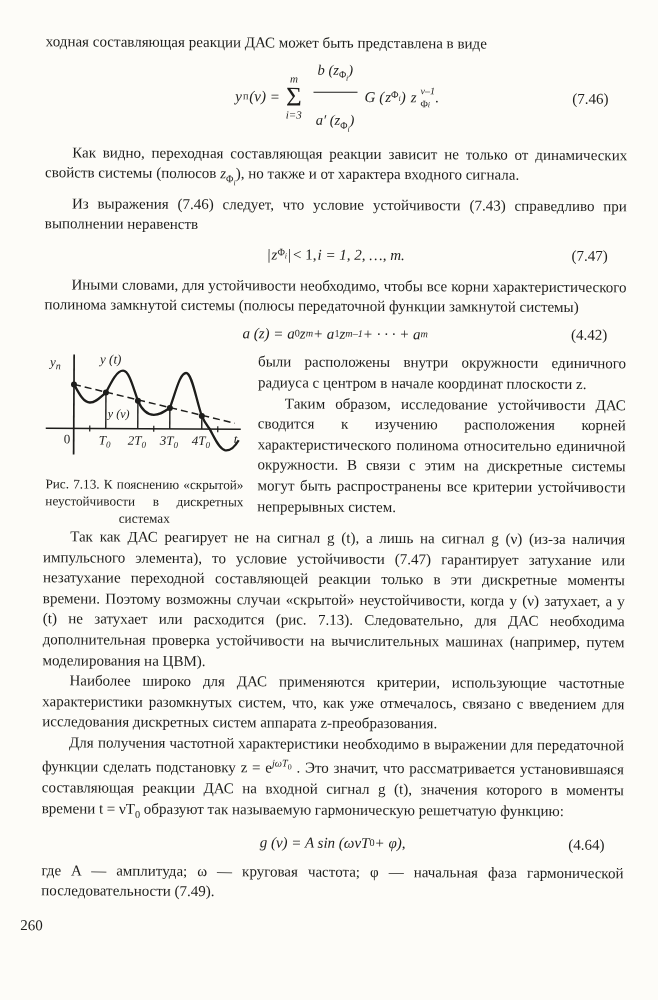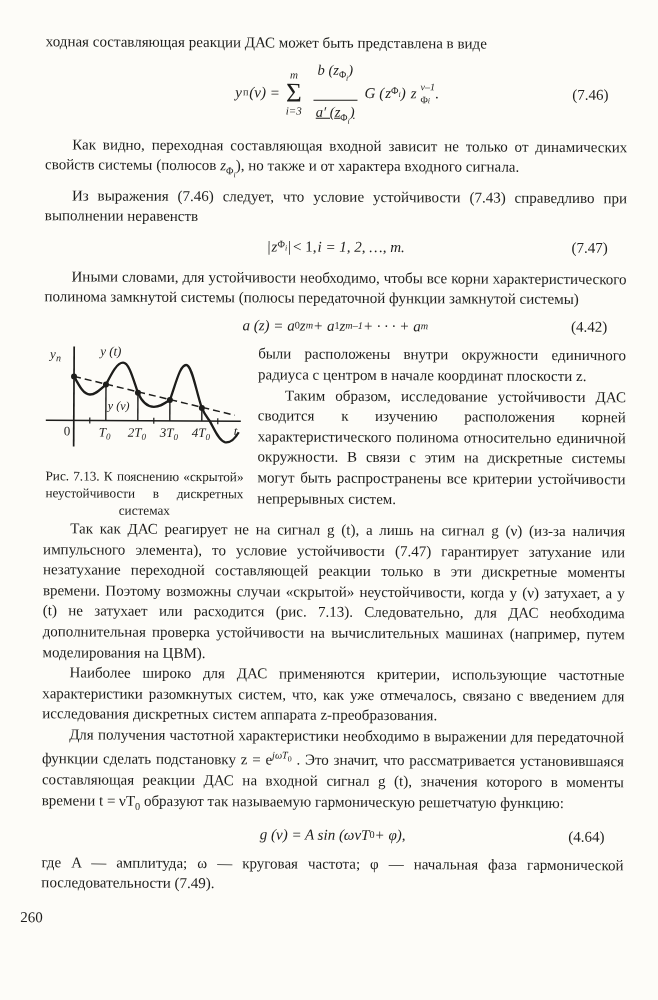--- a/index.html
+++ b/index.html
@@ -45,22 +45,22 @@
     display: inline-flex; flex-direction: column; align-items: center;
     line-height: 1; margin: 0 5px;
   }
   .sum .lim { font-size: 11px; }
   .sigma { font-size: 27px; line-height: 0.95; font-style: normal; }
 
   .frac {
     display: inline-flex; flex-direction: column; align-items: center;
     margin: 0 5px; line-height: 1.25; font-size: 14.5px;
   }
-  .frac .num { border-bottom: 1.4px solid #1d1d1b; padding: 0 4px 16px; }
-  .frac .den { padding: 2px 4px 0; text-decoration: underline; }
+  .frac .num { border-bottom: 1.4px solid #1d1d1b; padding: 0 4px 8px; }
+  .frac .den { padding: 18px 4px 0; }
 
   .stack {
     display: inline-flex; flex-direction: column; align-items: flex-start;
     line-height: 1; font-size: 10px; vertical-align: -5px; margin-left: 3px;
   }
   .stack .st { margin-bottom: 3px; }
   .stack .sb .ssb { font-size: 8px; }
 
   .bar { font-style: normal; margin: 0 1px; }
 
@@ -109,21 +109,21 @@
       <span class="var tok gap">z</span>
         <span class="stack">
           <span class="st var">ν–1</span>
           <span class="sb"><span>Φ</span><span class="ssb var">i</span></span>
         </span>
         <span>.</span>
     </span>
     <span class="eqnum">(7.46)</span>
   </div>
 
-  <p class="ind"><span>Как видно, переходная составляющая входной зависит не только от динамических свойств системы (полюсов </span><span class="var">z</span><sub><span>Φ</span><sub class="var">i</sub></sub><span>), но также и от характера входного сигнала.</span></p>
+  <p class="ind"><span>Как видно, переходная составляющая реакции зависит не только от динамических свойств системы (полюсов </span><span class="var">z</span><sub><span>Φ</span><sub class="var">i</sub></sub><span>), но также и от характера входного сигнала.</span></p>
 
   <p class="ind">Из выражения (7.46) следует, что условие устойчивости (7.43) справедливо при выполнении неравенств</p>
 
   <div class="eqrow eqsmall">
     <span class="math">
       <span class="bar">|</span>
         <span class="var">z</span>
         <sub><span>Φ</span><sub class="var">i</sub></sub>
         <span class="bar">|</span>
       <span class="tok">&lt; 1,</span>

